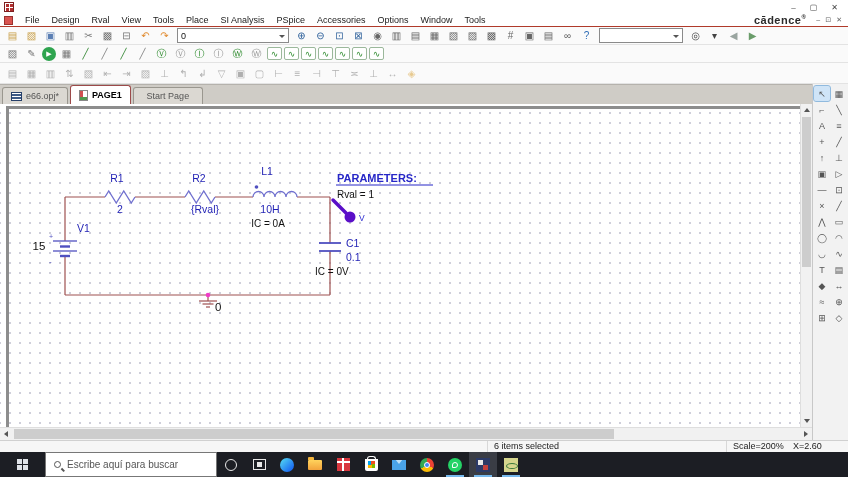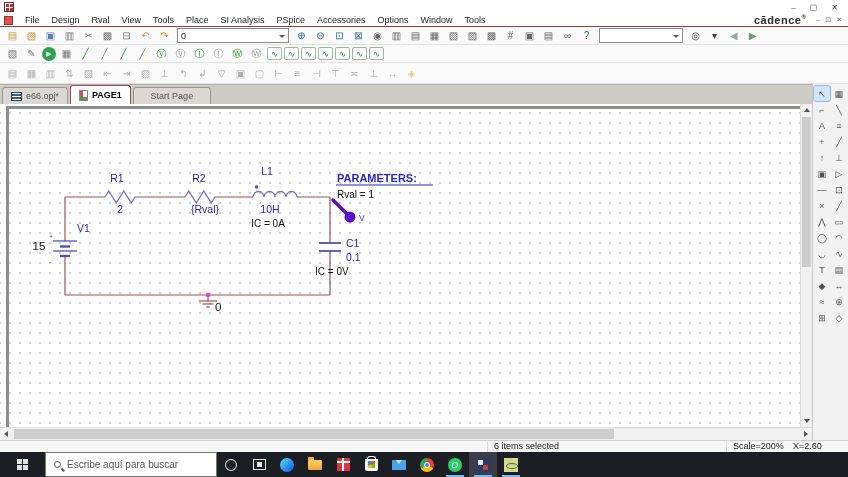--- a/index.html
+++ b/index.html
@@ -280,21 +280,21 @@
     <div class="left">
       <div class="tabbar">
         <div class="tab">
           <span class="tico-proj"></span>
           <span>e66.opj*</span>
         </div>
         <div class="tab active">
           <span class="tico-page"></span>
           <span>PAGE1</span>
         </div>
-        <div class="tab" style="width:78px;justify-content:center;">
+        <div class="tab" style="width:70px;justify-content:center;">
           <span>Start Page</span>
         </div>
       </div>
 
       <div class="canvas">
         <svg class="schsvg" width="800" height="323" viewBox="0 0 800 323">
 
           <rect x="6" y="2" width="794" height="3" fill="#8d8d8d"></rect>
           <rect x="6" y="2" width="3" height="321" fill="#8d8d8d"></rect>
 

